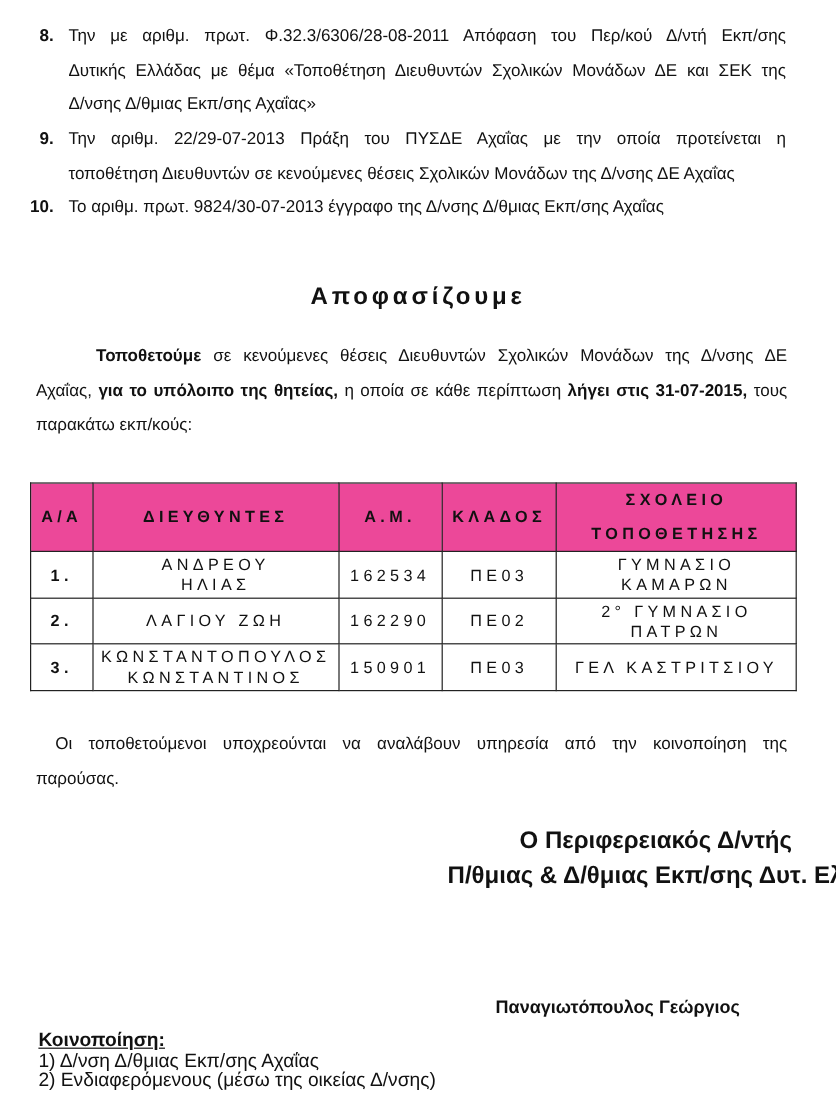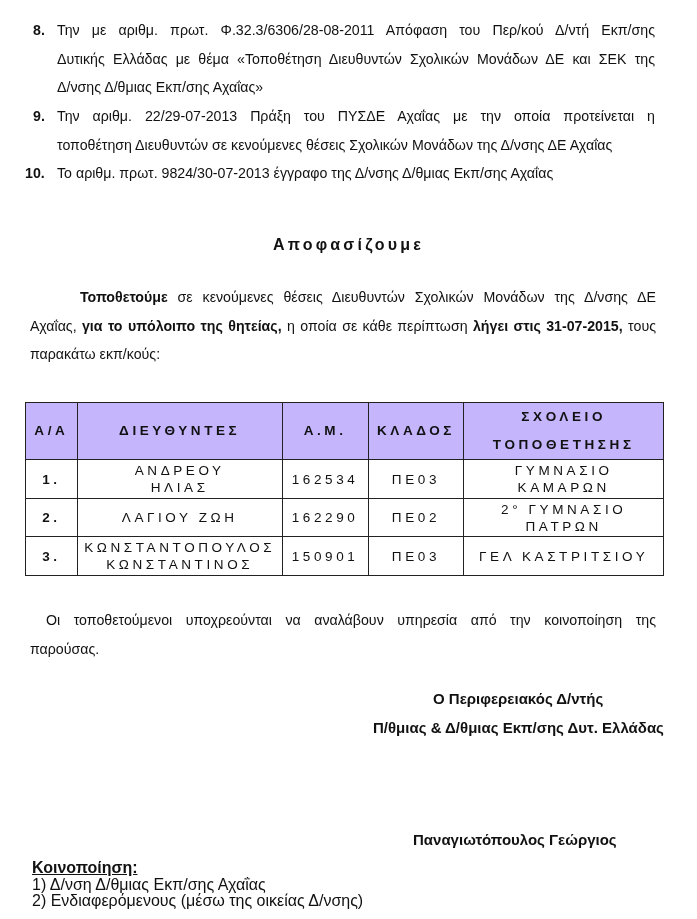--- a/index.html
+++ b/index.html
@@ -29,58 +29,58 @@
     .num { font-weight: bold; }
     b { font-weight: bold; }
 
     .heading {
       position: absolute;
       left: 0; right: 0;
       top: 236px;
       text-align: center;
       font-weight: bold;
       letter-spacing: 3.2px;
-      font-size: 16px;
+      font-size: 20px;
     }
 
     table.main {
       position: absolute;
       left: 25px;
       top: 402px;
       width: 639px;
       border-collapse: collapse;
       font-family: "Liberation Sans", "DejaVu Sans", sans-serif;
       font-size: 13.5px;
       letter-spacing: 3.6px;
     }
     table.main td, table.main th {
       border: 1.3px solid #222;
       text-align: center;
       vertical-align: middle;
       padding: 0;
     }
     table.main th {
-      background: #c4b5fd;
+      background: #ec4899;
       font-weight: bold;
       height: 56px;
       line-height: 28px;
     }
     table.main td {
       line-height: 17px;
     }
     table.main td.aa { font-weight: bold; }
     .r1 td { height: 38px; }
     .r2 td { height: 37px; }
     .r3 td { height: 38px; }
 
     .sig {
       position: absolute;
       font-weight: bold;
       white-space: nowrap;
-      font-size: 15px;
+      font-size: 20px;
     }
     .cc {
       position: absolute;
       font-size: 16px;
       white-space: nowrap;
       line-height: 15px;
     }
     .cc-title {
       font-weight: bold;
       text-decoration: underline;

